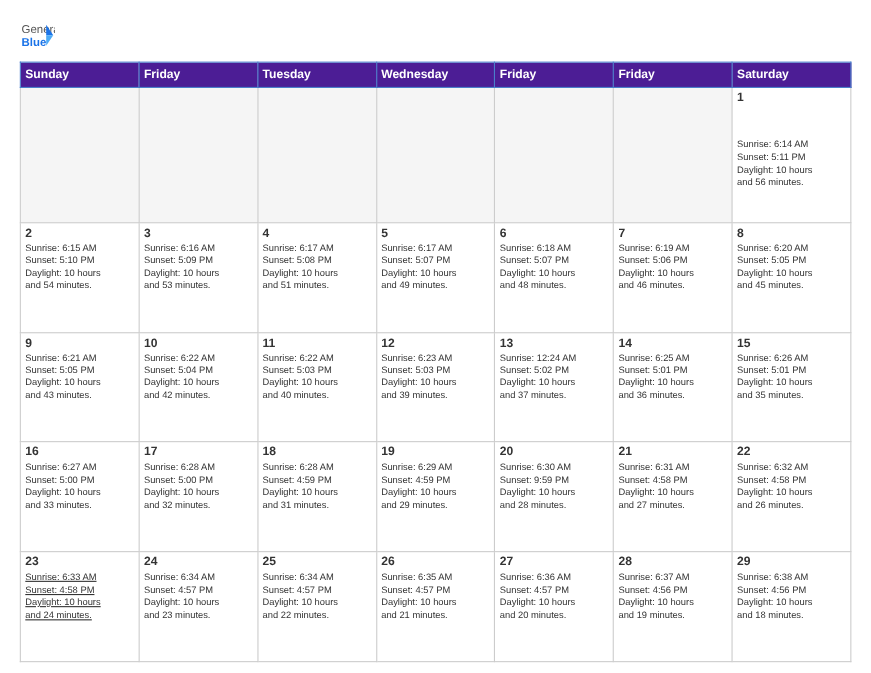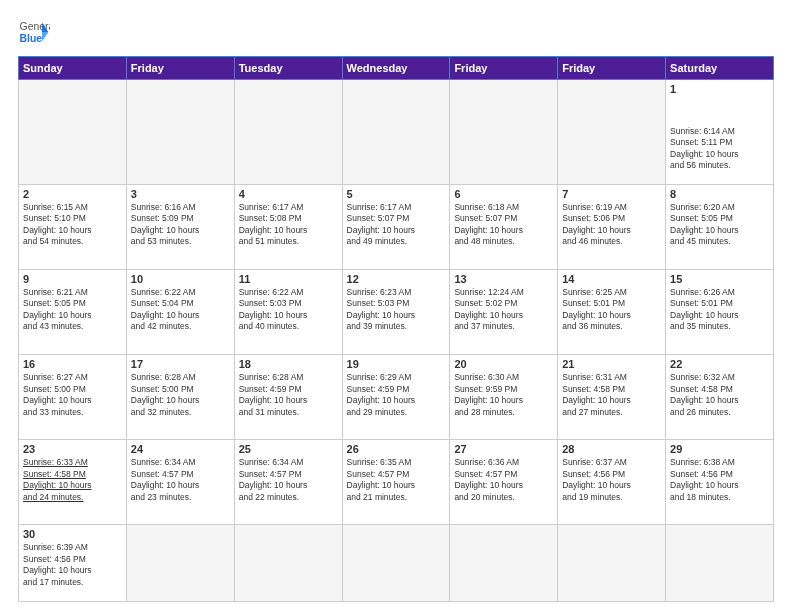--- a/index.html
+++ b/index.html
@@ -332,30 +332,15 @@
 and 19 minutes.</div>
           </td>
           <td>
             <span class="day-num">29</span>
             <div class="cell-text" style="white-space: pre-line;">Sunrise: 6:38 AM
 Sunset: 4:56 PM
 Daylight: 10 hours
 and 18 minutes.</div>
           </td>
         </tr>
-        <tr>
-          <td class="last-row">
-            <span class="day-num">30</span>
-            <div class="cell-text" style="white-space: pre-line;">Sunrise: 6:39 AM
-Sunset: 4:56 PM
-Daylight: 10 hours
-and 17 minutes.</div>
-          </td>
-          <td class="last-row empty"></td>
-          <td class="last-row empty"></td>
-          <td class="last-row empty"></td>
-          <td class="last-row empty"></td>
-          <td class="last-row empty"></td>
-          <td class="last-row empty"></td>
-        </tr>
       </tbody>
   </table>
 </div>
 
 </body></html>

